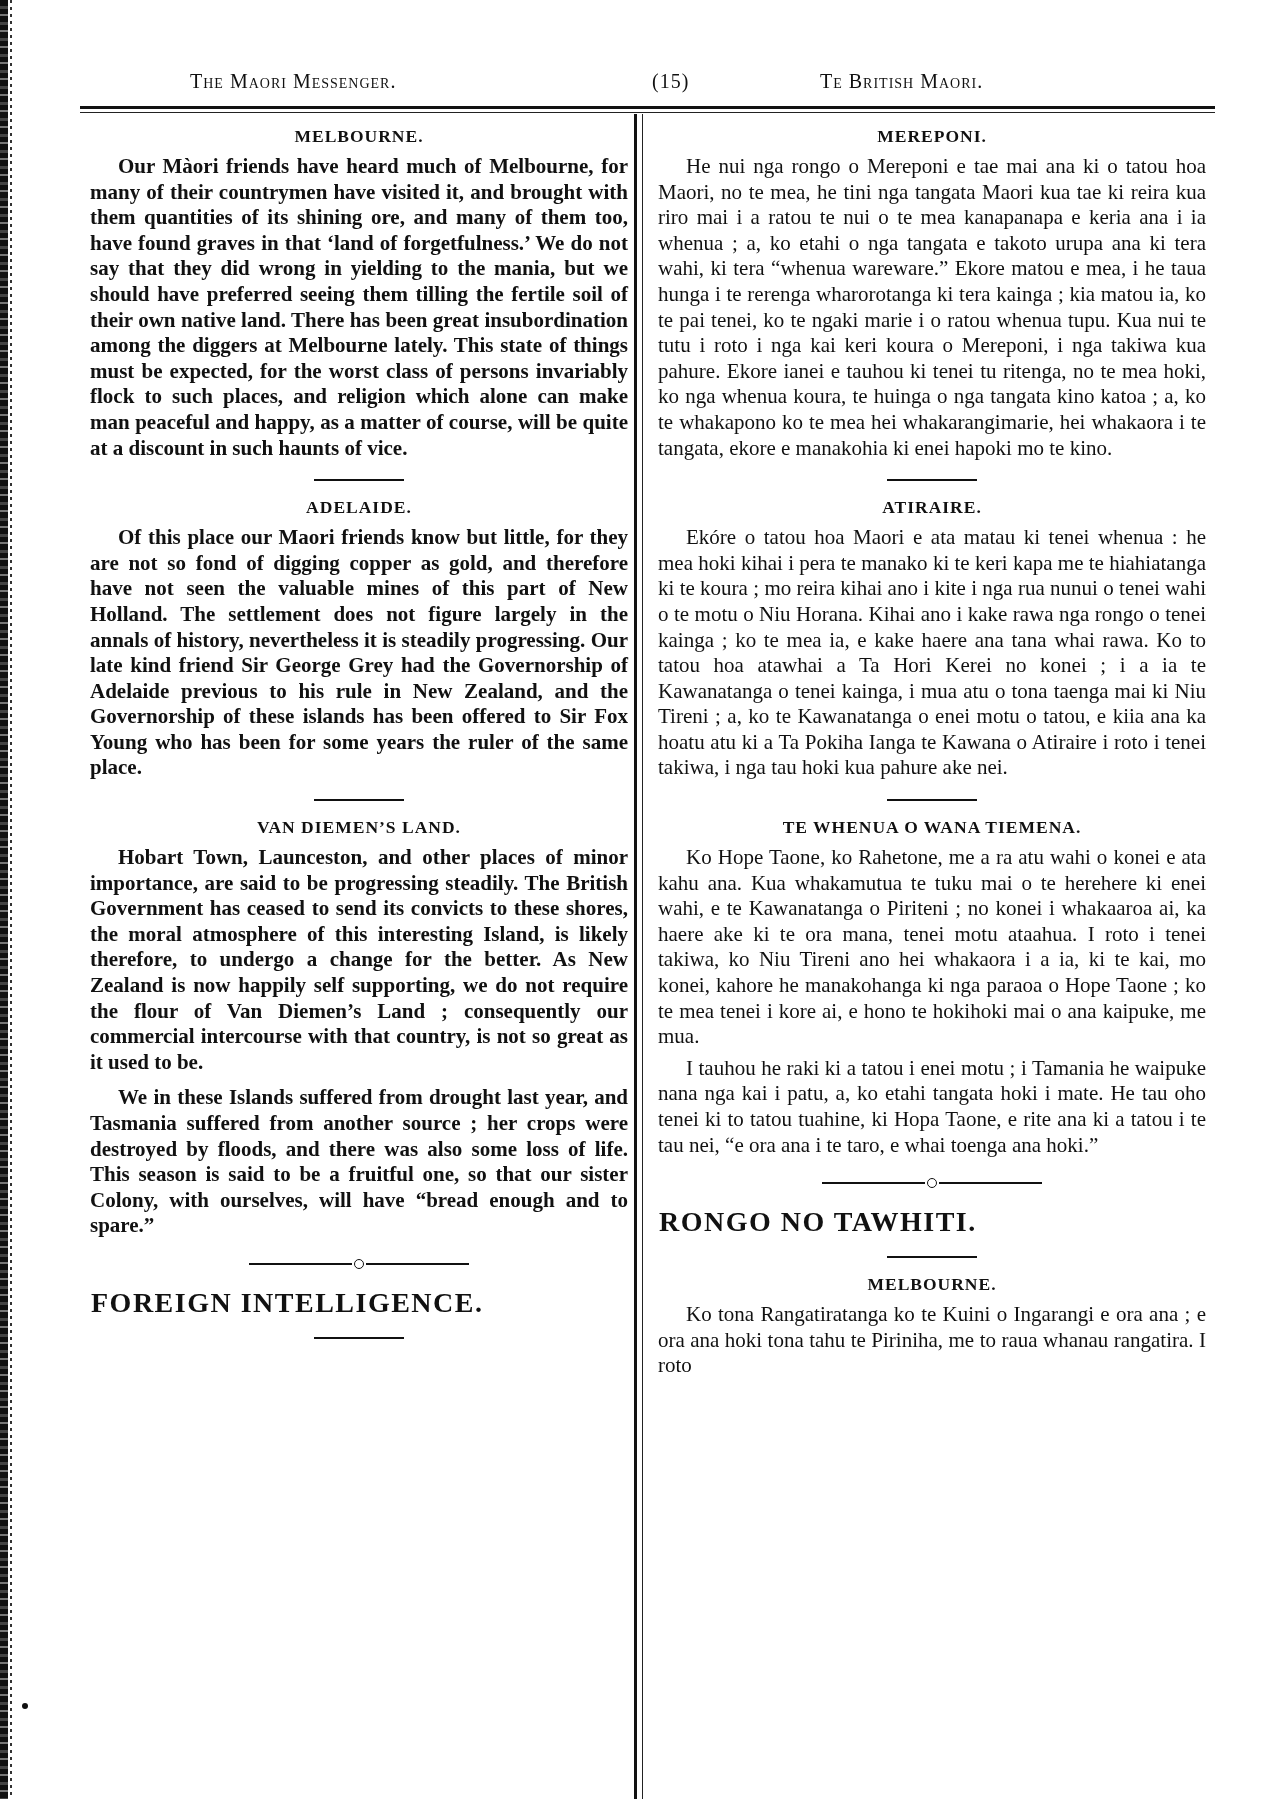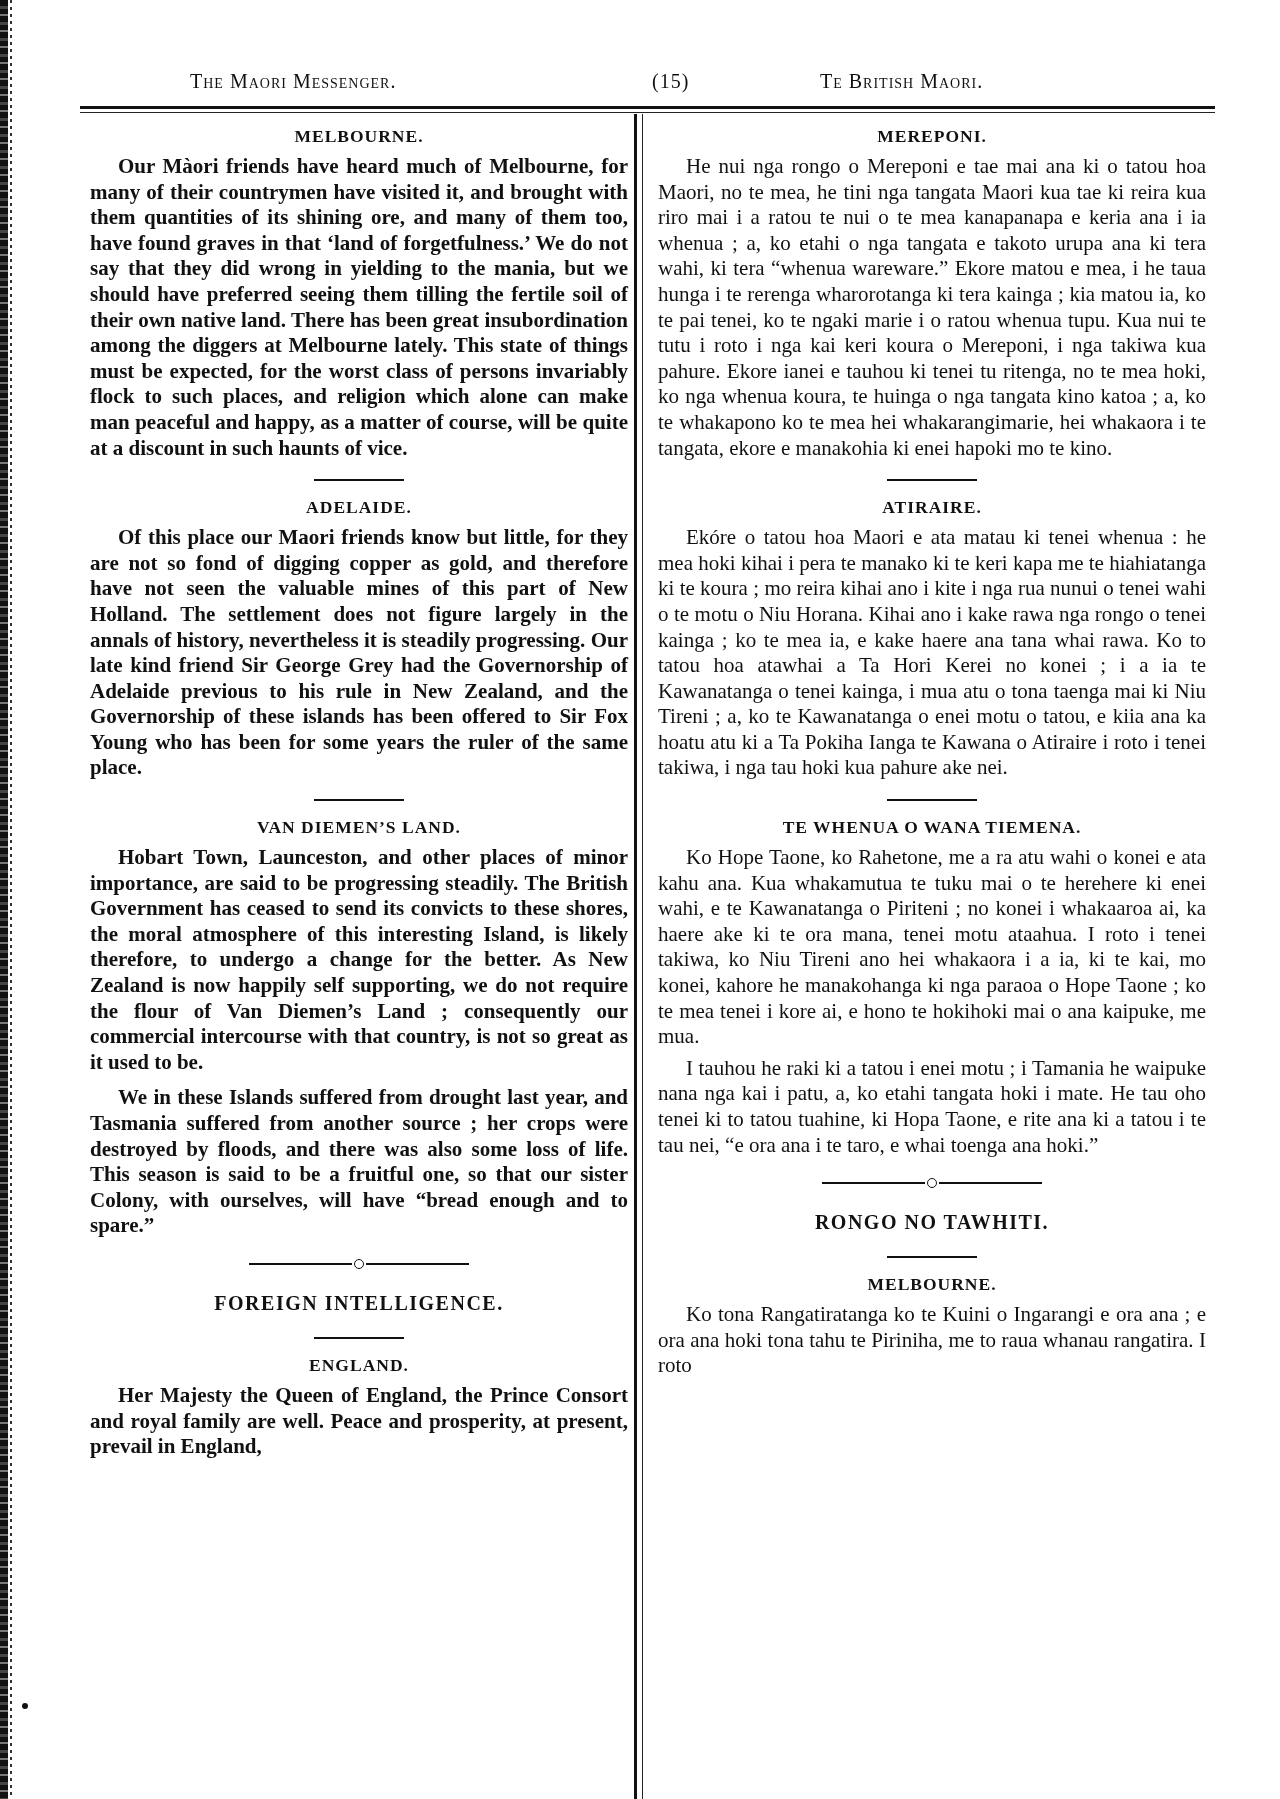--- a/index.html
+++ b/index.html
@@ -37,21 +37,21 @@
   }
   .para {
     font-size: 21px; line-height: 25.6px; text-align: justify; margin: 6px;
     text-indent: 28px; hyphens: none;
   }
   .left .para { font-weight: bold; }
   .short-rule { width: 90px; height: 2px; background: #111; margin: 18px auto 14px auto; }
   .ornament { display: flex; align-items: center; justify-content: center; margin: 20px auto 18px auto; width: 220px; }
   .ornament .ln { flex: 1; height: 2px; background: #111; }
   .ornament .o { width: 8px; height: 8px; border: 1.5px solid #111; border-radius: 50%; margin: 0 2px; }
-  .big-title { text-align: center; font-size: 20px; letter-spacing: 1.5px; margin: 16px; height: 32px; line-height: 32px; }
+  .big-title { text-align: left; font-size: 28px; letter-spacing: 1.5px; margin: 7px; height: 32px; line-height: 32px; }
   .gap-para { margin-top: 10px; }
   .stray-dot { position: absolute; left: 22px; top: 1703px; width: 6px; height: 6px; border-radius: 50%; background: #111; }
 </style>
 </head>
 <body>
 
 <div class="binding-edge"></div>
 <div class="binding-edge2"></div>
 <div class="stray-dot"></div>
 
@@ -80,24 +80,20 @@
     <p class="para">Hobart Town, Launceston, and other places of minor importance, are said to be progressing steadily. The British Government has ceased to send its convicts to these shores, the moral atmosphere of this interesting Island, is likely therefore, to undergo a change for the better. As New Zealand is now happily self supporting, we do not require the flour of Van Diemen’s Land ; consequently our commercial intercourse with that country, is not so great as it used to be.</p>
     <p class="para gap-para">We in these Islands suffered from drought last year, and Tasmania suffered from another source ; her crops were destroyed by floods, and there was also some loss of life. This season is said to be a fruitful one, so that our sister Colony, with ourselves, will have “bread enough and to spare.”</p>
   </div>
   <div class="ornament">
     <span class="ln"></span>
       <span class="o"></span>
       <span class="ln"></span>
   </div>
   <h2 class="big-title">FOREIGN INTELLIGENCE.</h2>
   <div class="short-rule"></div>
-  <div>
-    <h3 class="section-title">ENGLAND.</h3>
-    <p class="para">Her Majesty the Queen of England, the Prince Consort and royal family are well. Peace and prosperity, at present, prevail in England,</p>
-  </div>
 </div>
 
 <div class="column col-right right">
   <div>
     <h3 class="section-title">MEREPONI.</h3>
     <p class="para">He nui nga rongo o Mereponi e tae mai ana ki o tatou hoa Maori, no te mea, he tini nga tangata Maori kua tae ki reira kua riro mai i a ratou te nui o te mea kanapanapa e keria ana i ia whenua ; a, ko etahi o nga tangata e takoto urupa ana ki tera wahi, ki tera “whenua wareware.” Ekore matou e mea, i he taua hunga i te rerenga wharorotanga ki tera kainga ; kia matou ia, ko te pai tenei, ko te ngaki marie i o ratou whenua tupu. Kua nui te tutu i roto i nga kai keri koura o Mereponi, i nga takiwa kua pahure. Ekore ianei e tauhou ki tenei tu ritenga, no te mea hoki, ko nga whenua koura, te huinga o nga tangata kino katoa ; a, ko te whakapono ko te mea hei whakarangimarie, hei whakaora i te tangata, ekore e manakohia ki enei hapoki mo te kino.</p>
   </div>
   <div class="short-rule"></div>
   <div>
     <h3 class="section-title">ATIRAIRE.</h3>

